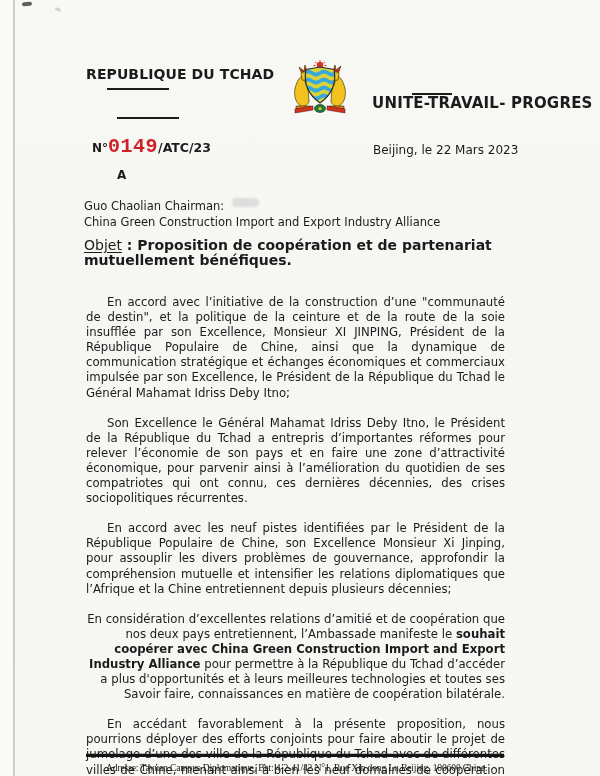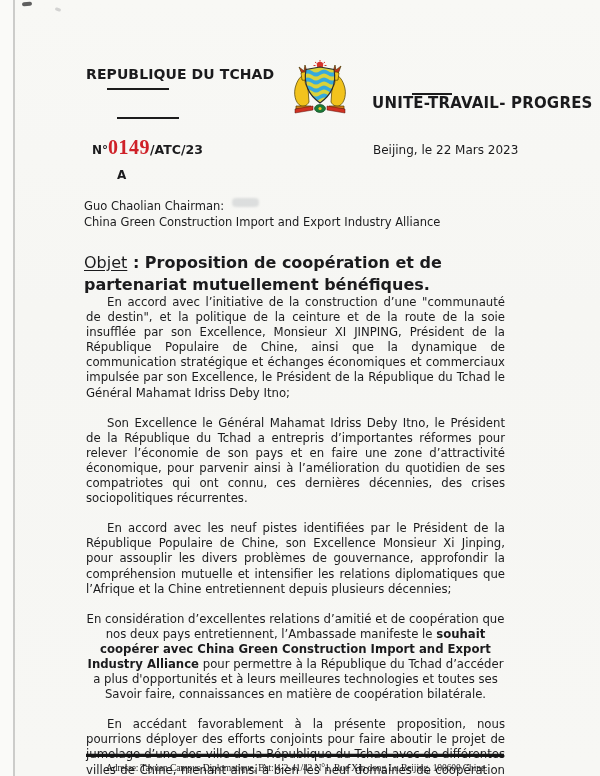--- a/index.html
+++ b/index.html
@@ -24,36 +24,36 @@
   .rule{position:absolute;height:2px;background:#1c1c1c;}
   .rule1{left:107px;top:88px;width:62px;}
   .rule2{left:117px;top:117px;width:62px;}
   .rule3{left:412px;top:93px;width:40px;}
   .motto{position:absolute;left:372px;top:66px;font-weight:bold;font-size:15px;letter-spacing:.2px;margin-top:28px;}
   .emblem{position:absolute;left:287px;top:60px;}
 
   
   .ref{position:absolute;left:92px;top:135px;white-space:nowrap;line-height:24px;}
   .ref .pfx{font-weight:bold;font-size:12px;}
-  .ref .num{font-family:Liberation Serif, serif;font-weight:bold;font-size:20px;color:#cf2128;letter-spacing:.5px;}
+  .ref .num{font-family:Liberation Mono, monospace;font-weight:bold;font-size:20px;color:#cf2128;letter-spacing:.5px;}
   .ref .sfx{font-weight:bold;font-size:12.5px;margin-top:10px;}
   .dateline{position:absolute;left:373px;top:143px;font-weight:normal;font-size:12px;}
 
   
   .salutation{position:absolute;left:117px;top:168px;font-weight:bold;font-size:12px;}
   .recipient{position:absolute;left:84px;top:199px;font-weight:normal;font-size:11.5px;line-height:15.5px;}
 
   
-  .subject{position:absolute;left:84px;top:252px;width:452px;font-size:16px;line-height:22px;font-weight:bold;}
+  .subject{position:absolute;left:84px;top:238px;width:452px;font-size:14px;line-height:15px;font-weight:bold;}
   .subject .lbl{font-weight:normal;text-decoration:underline;text-underline-offset:2px;}
 
   
   .body{position:absolute;left:86px;top:295px;width:419px;font-size:11.7px;line-height:15.1px;text-align:justify;}
   .body p{margin:0 0 15px 0;text-indent:21px;}
-  .body p.noindent{text-indent:0;text-align:center;}
+  .body p.noindent{text-indent:0;text-align:right;}
   .body p:last-child{margin-bottom:0;}
 
   
   .footer-rule{position:absolute;left:86px;top:754px;width:418px;height:3px;background:#141414;box-shadow:0 -1px 0 rgba(0,0,0,.25);}
   .footer-addr{position:absolute;left:106px;top:762px;width:420px;font-family:"Liberation Serif","DejaVu Serif",serif;font-weight:normal;font-size:9.6px;letter-spacing:-.15px;white-space:nowrap;color:#161616;}
 </style>
 </head>
 <body>
 
 <div class="scan">

